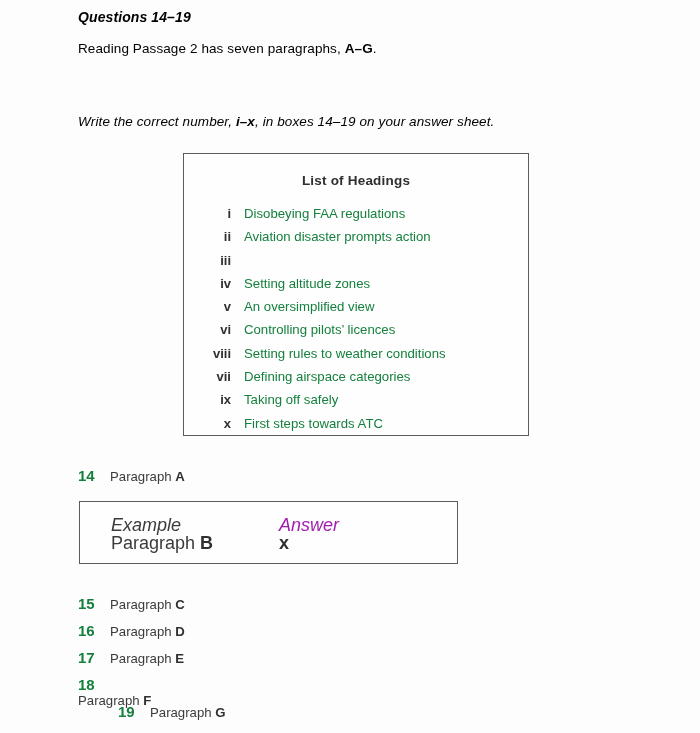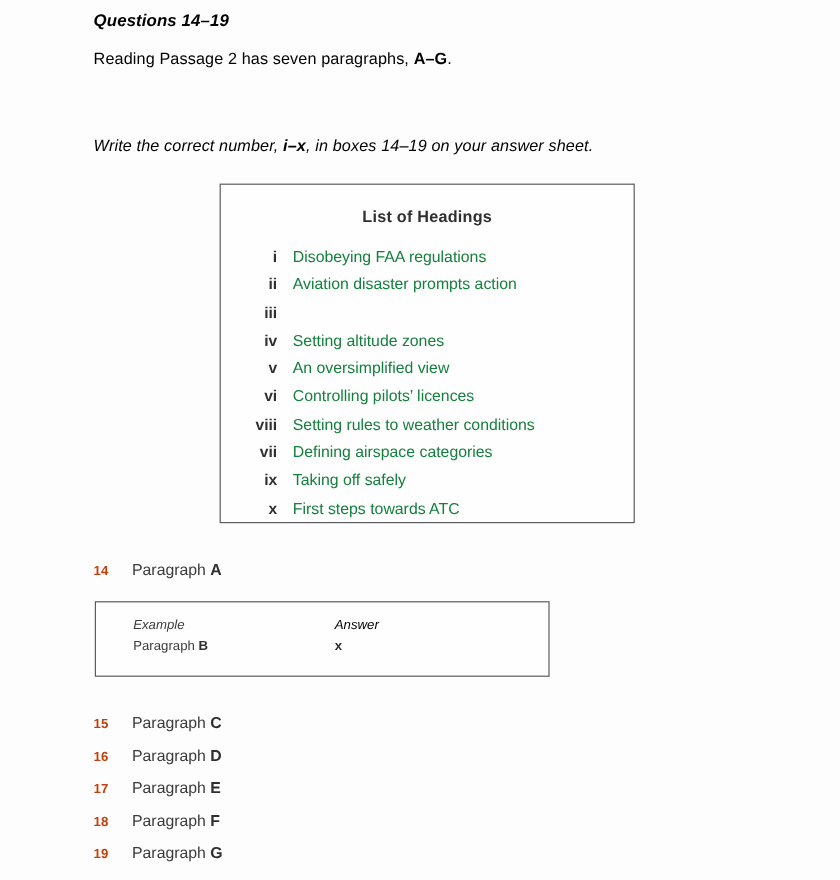--- a/index.html
+++ b/index.html
@@ -96,32 +96,32 @@
     left: 78px;
     font-size: 13.2px;
     color: #3b3b3b;
     white-space: nowrap;
     display: flex;
     align-items: baseline;
   }
   .question-row .q-num {
     width: 32px;
     font-weight: bold;
-    color: #c2410c;
-    font-size: 11px;
+    color: #15803d;
+    font-size: 15px;
   }
   .question-row .q-label { color: #3b3b3b; }
   .question-row .q-label b { font-weight: bold; color: #2f2f2f; }
 
   #question-14 { top: 467px; }
   #question-15 { top: 595px; }
   #question-16 { top: 622px; }
   #question-17 { top: 649px; }
-  #question-18 { top: 676px; }
-  #question-19 { top: 703px; }
+  #question-18 { top: 676px; flex-direction: column; }
+  #question-19 { top: 703px; margin-left: 40px; }
 
   
   .example-box {
     position: absolute;
     left: 79px;
     top: 501px;
     width: 379px;
     height: 63px;
     border: 1.5px solid #5c5c5c;
     background: #fefefe;
@@ -130,24 +130,24 @@
   .example-inner {
     position: absolute;
     top: 13px;
     left: 31px;
     right: 0;
   }
   .example-line {
     display: flex;
     height: 18px;
     align-items: baseline;
-    font-size: 11px;
+    font-size: 18px;
   }
   .example-col-left  { width: 168px; color: #3b3b3b; }
-  .example-col-right { color: #000000; }
+  .example-col-right { color: #a21caf; }
   .example-line.head .example-col-left,
   .example-line.head .example-col-right {
     font-style: italic;
   }
   .example-line.value .example-col-left b,
   .example-line.value .example-col-right {
     font-weight: bold;
     color: #2f2f2f;
   }
 </style>

